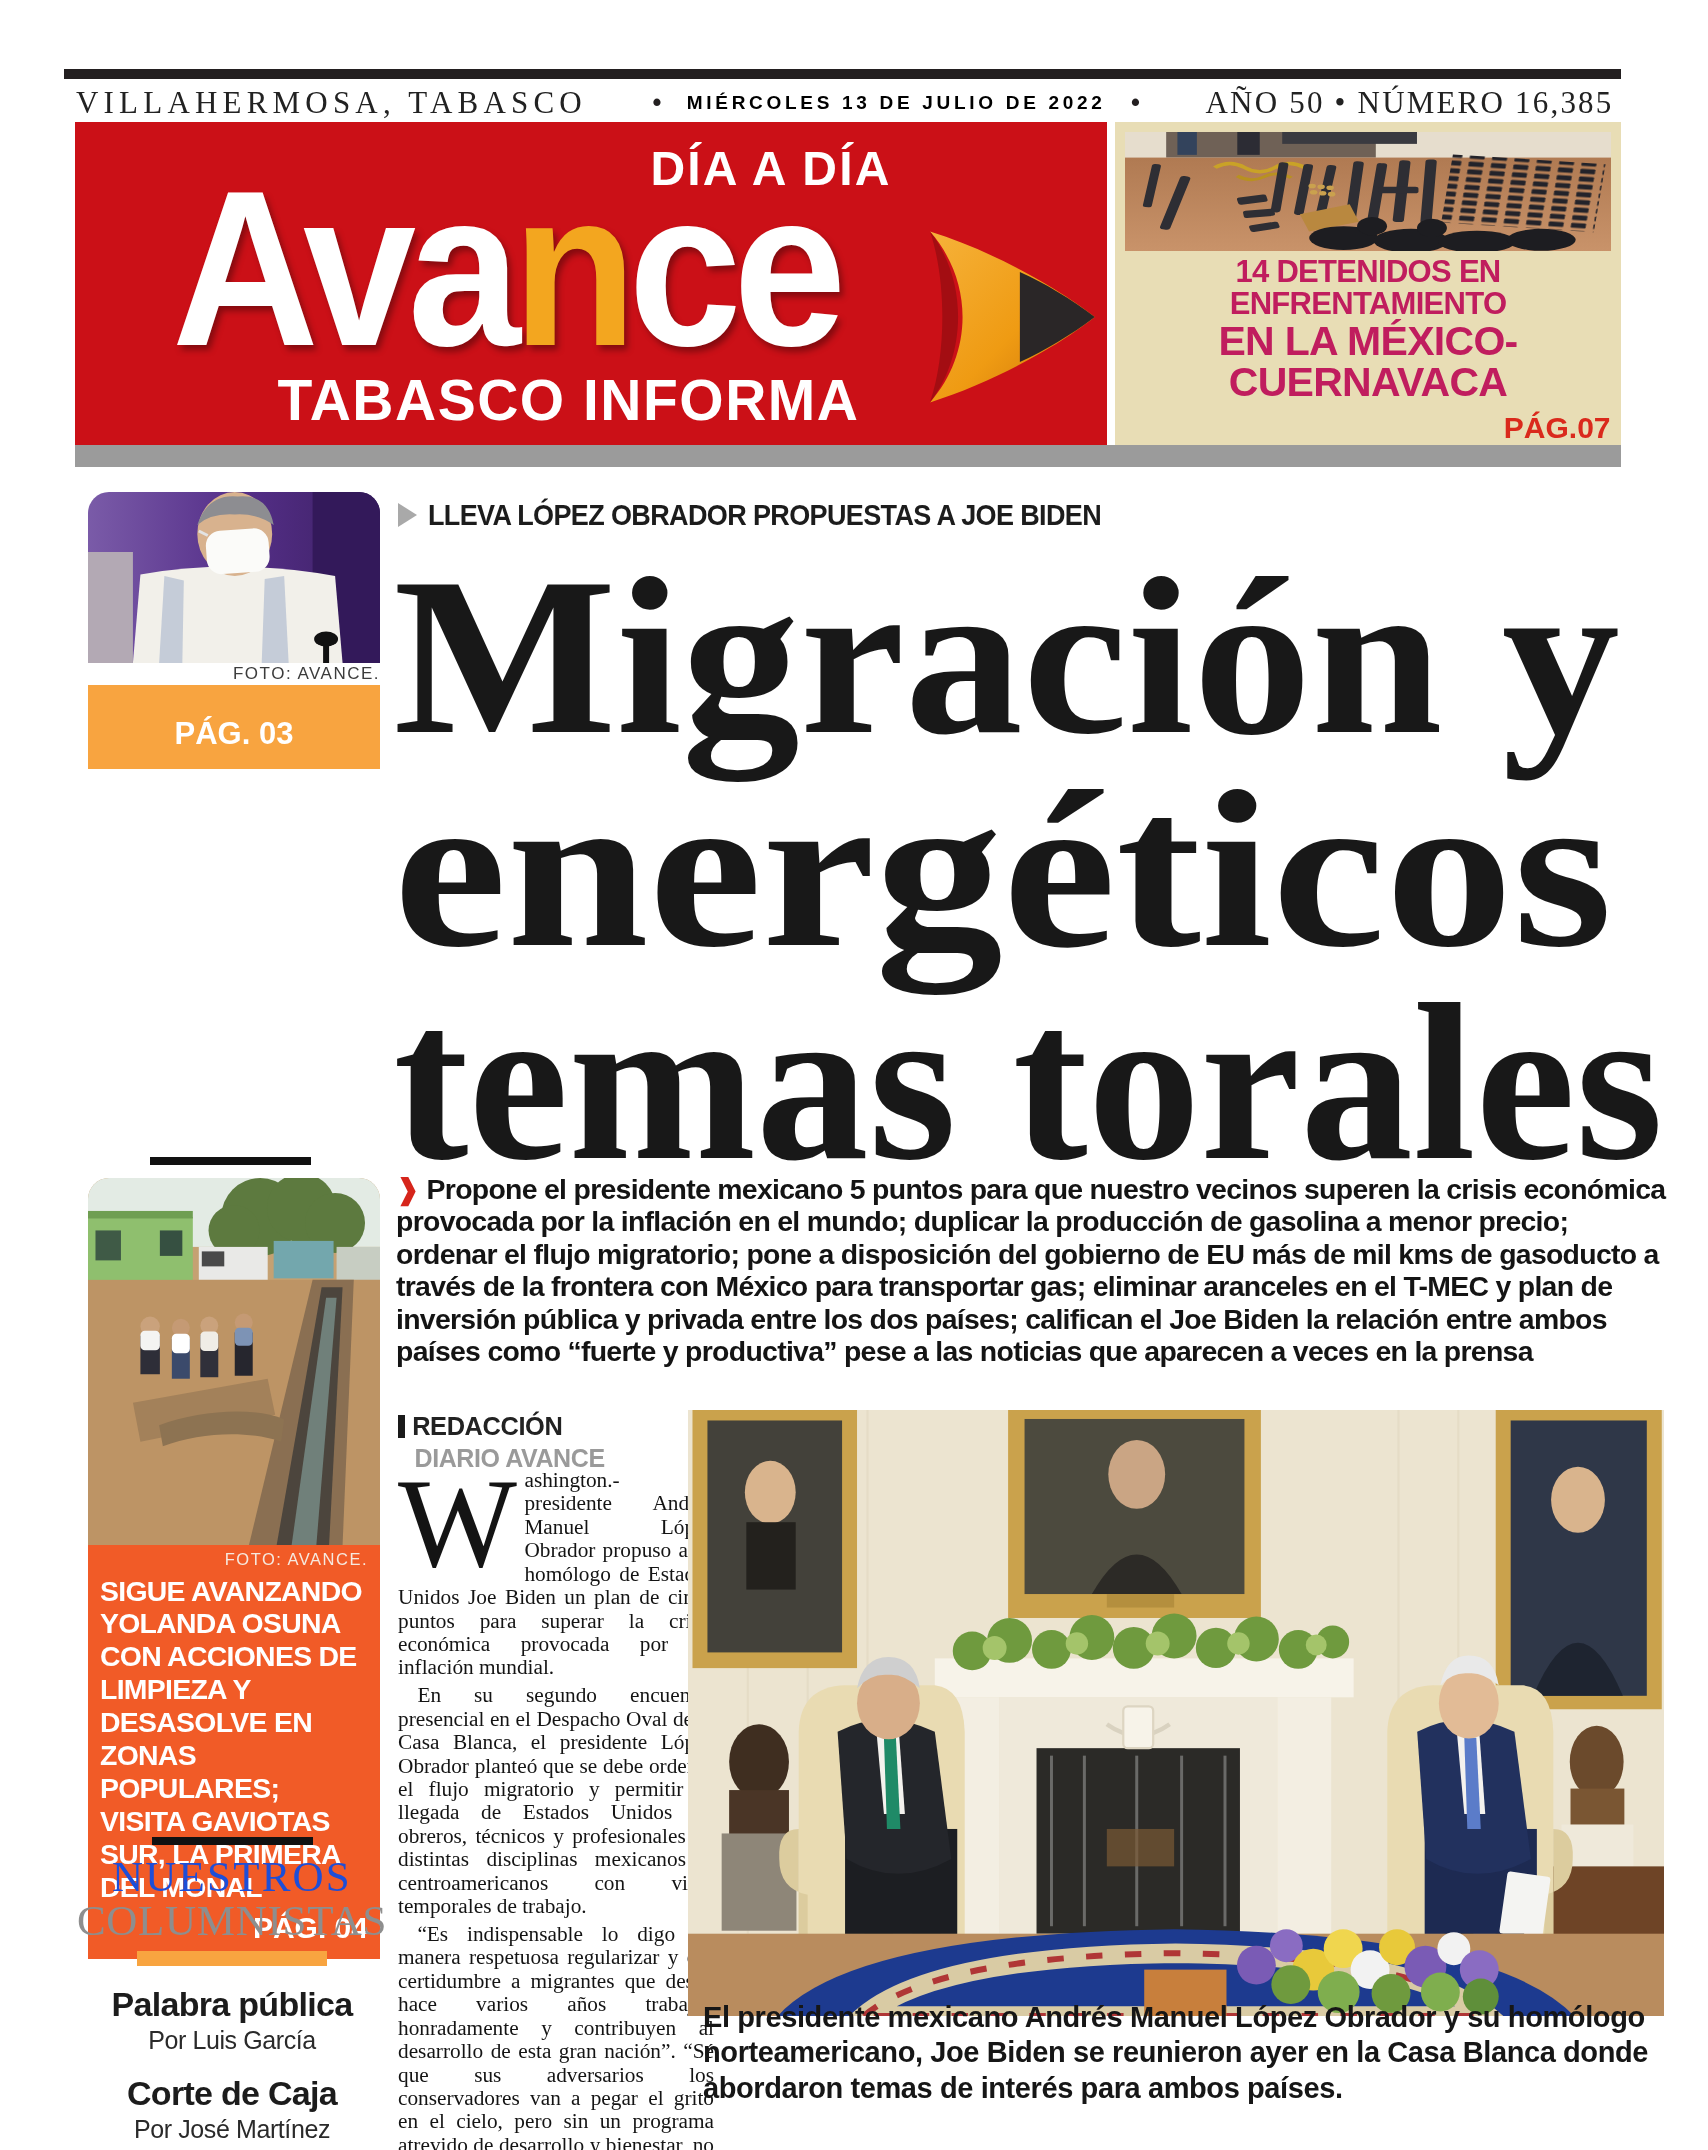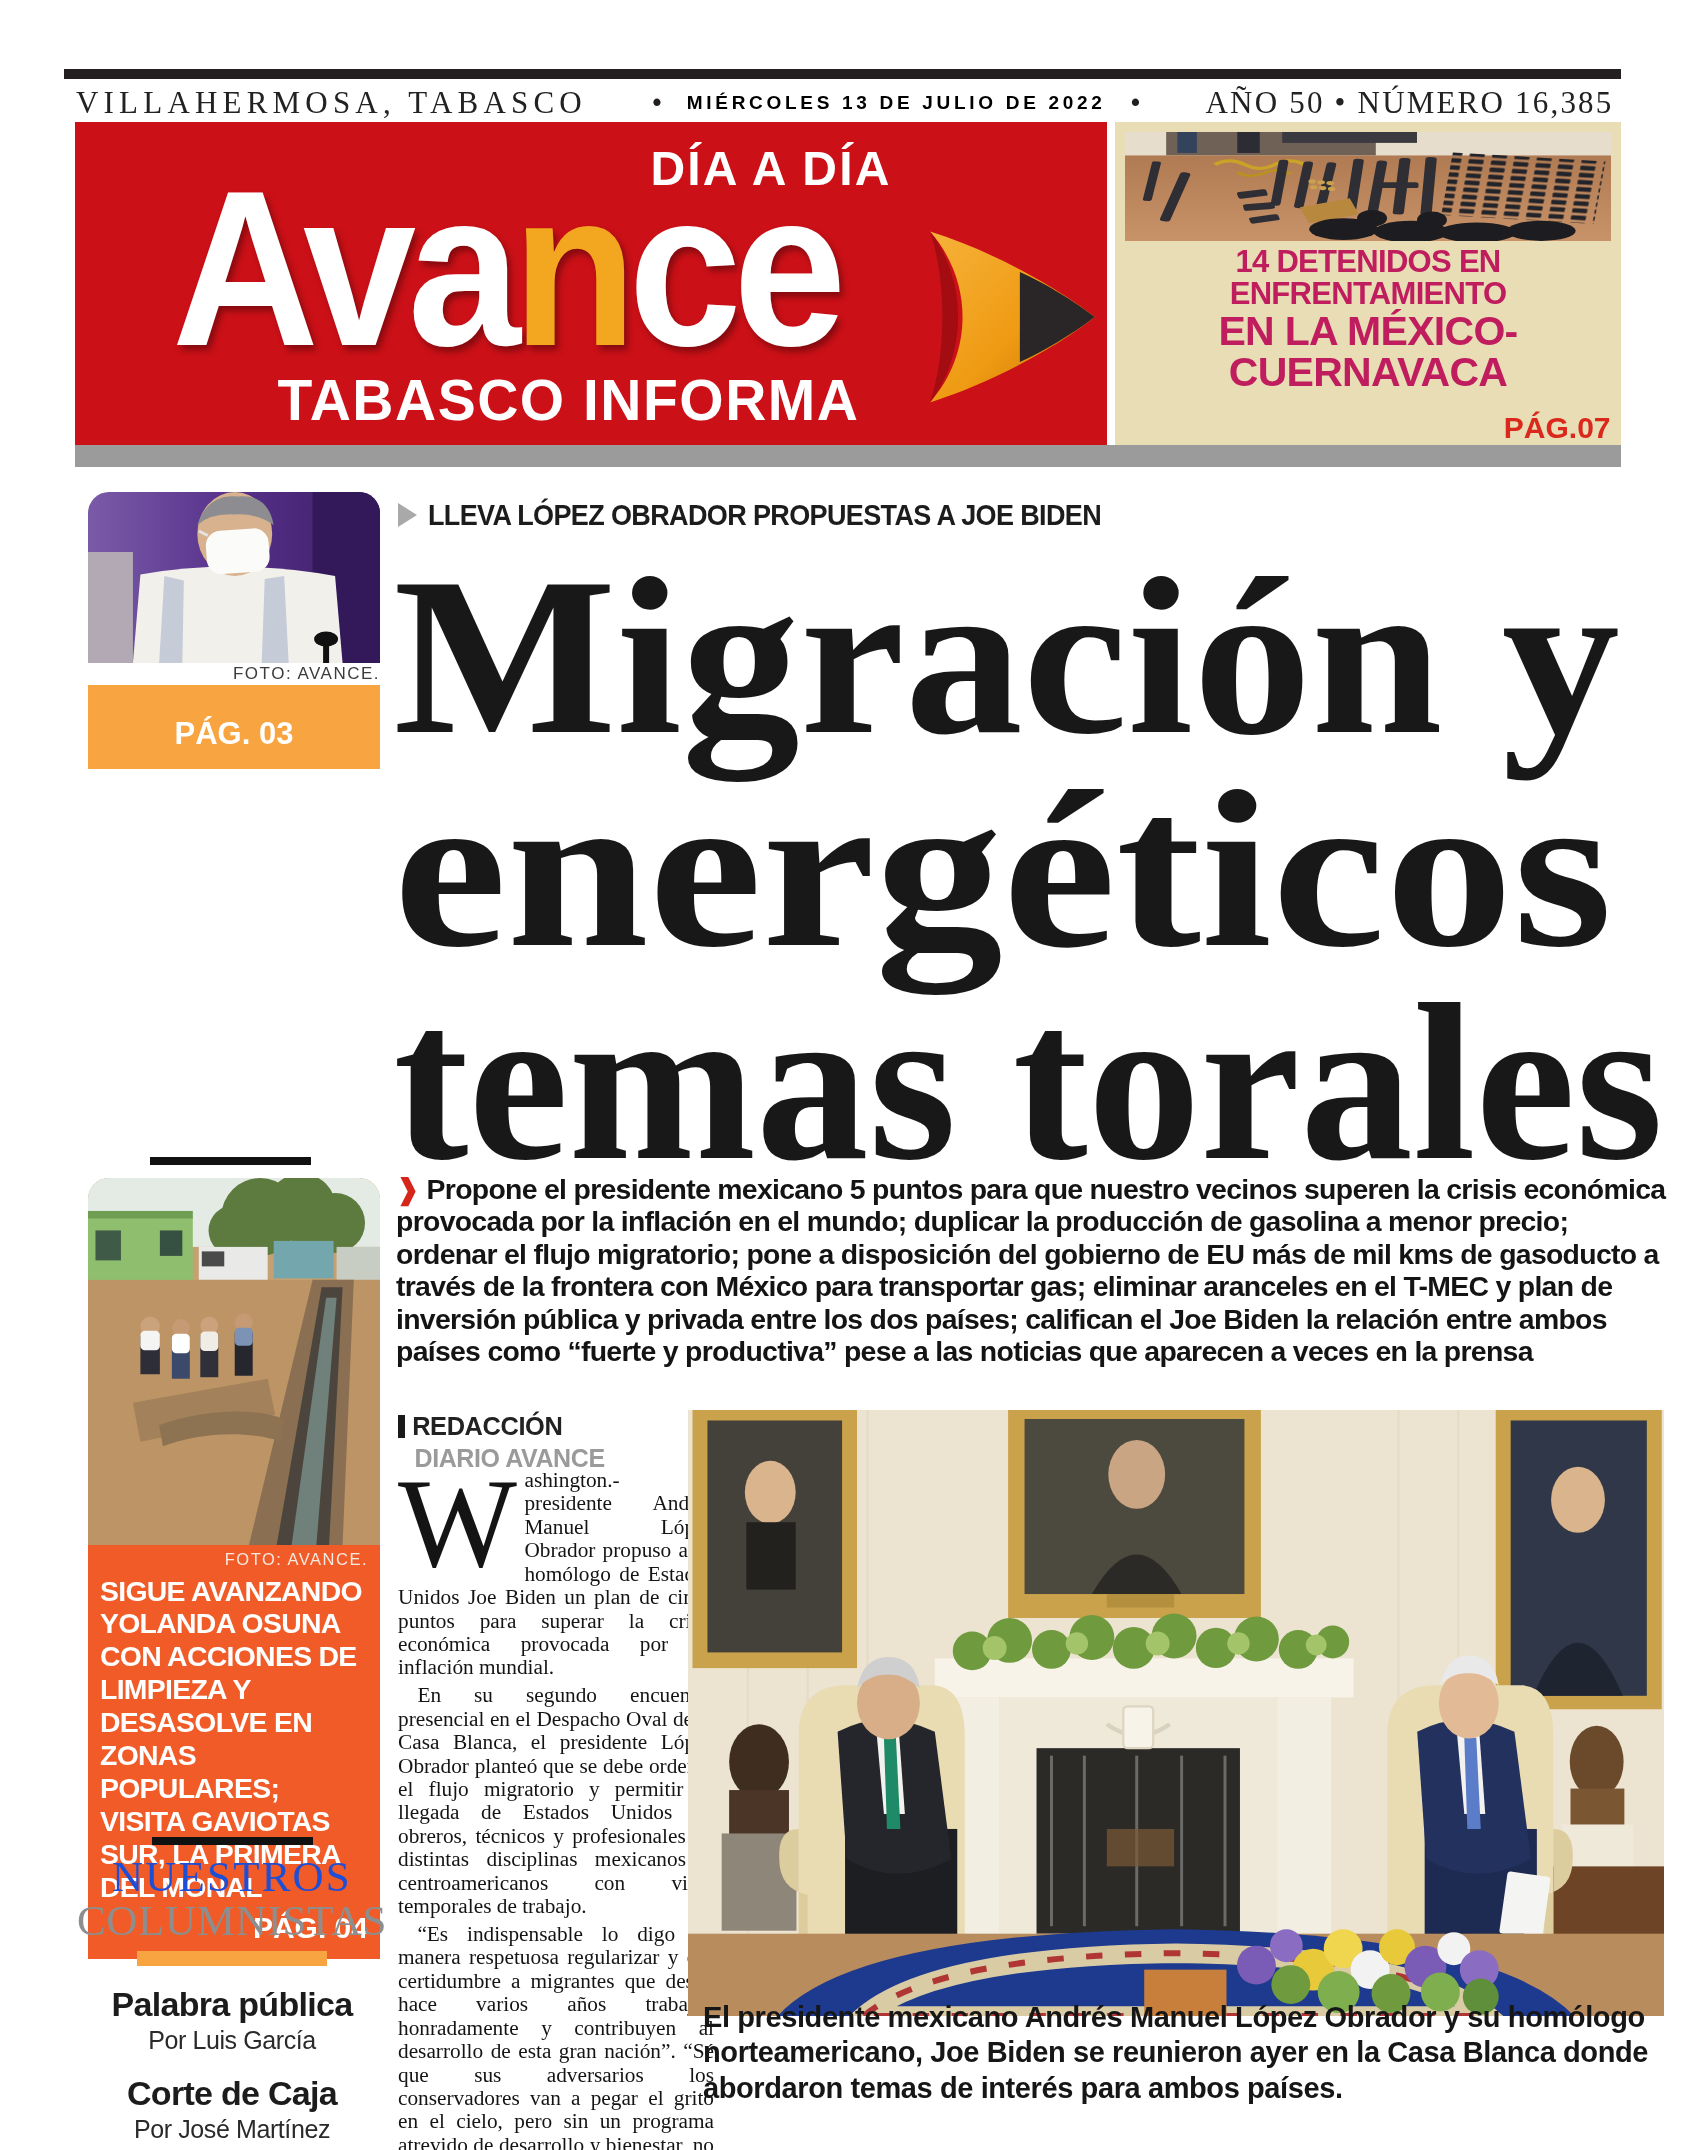--- a/index.html
+++ b/index.html
@@ -30,21 +30,21 @@
 
   
   #masthead-strip{left:75px;top:445px;width:1546px;height:22.4px;background:#9b9b9b;}
 
   
   #trbox{left:1115px;top:122px;width:506px;height:323px;background:#e8ddb5;
          display:flex;flex-direction:column;align-items:stretch;}
   #trbox .ph{margin:9.7px 9.7px 4.5px 9.7px;height:196px;}
   #trbox .h1{color:#c01d5e;font-weight:bold;font-size:31px;line-height:1.05;text-align:center;letter-spacing:-0.7px;}
   #trbox .h2{color:#c01d5e;font-weight:bold;font-size:41px;line-height:1.0;text-align:center;letter-spacing:-0.7px;}
-  #trbox .pag{color:#da291c;font-weight:bold;font-size:30px;text-align:right;padding-right:10.5px;margin-top:18px;}
+  #trbox .pag{color:#da291c;font-weight:bold;font-size:30px;text-align:right;padding-right:10.5px;margin-top:8px;}
 
   
   .lphoto{border-radius:21px 21px 0 0;overflow:hidden;}
   #ls1-photo{left:88px;top:492px;width:292px;height:171px;}
   #ls1-credit{left:88px;top:664px;width:292px;text-align:right;font-size:17px;letter-spacing:1.5px;color:#3c3c3c;}
   #ls1-box{left:88px;top:685px;width:292px;background:#f8a440;padding:19.4px 13.5px 16.5px 13.5px;box-sizing:border-box;}
   #ls1-box .hl{color:#fff;font-weight:bold;font-size:30px;line-height:1.2;text-align:right;letter-spacing:-0.7px;}
   #ls1-box .pag{color:#fff;font-weight:bold;font-size:31px;text-align:center;margin-top:12px;}
 
   .divider-bar{width:161px;height:7.5px;background:#111;}

